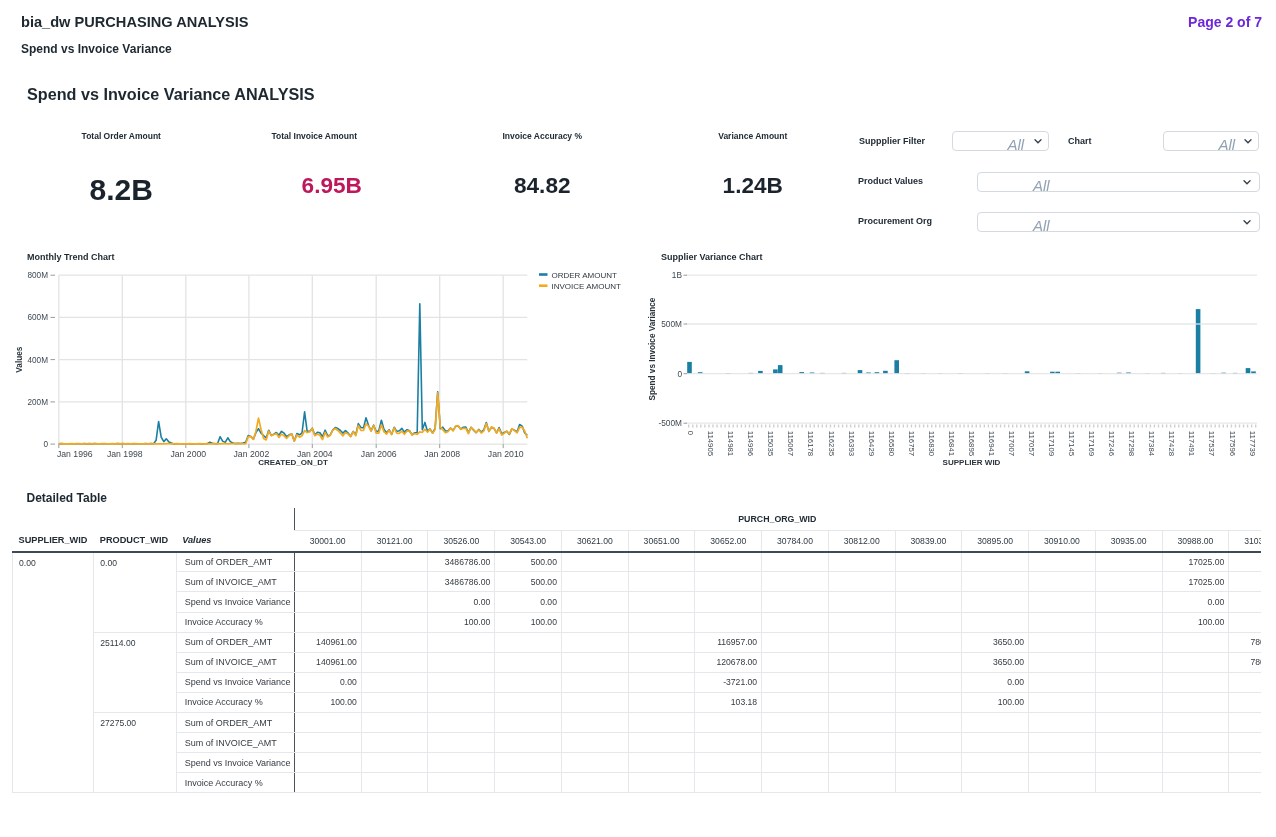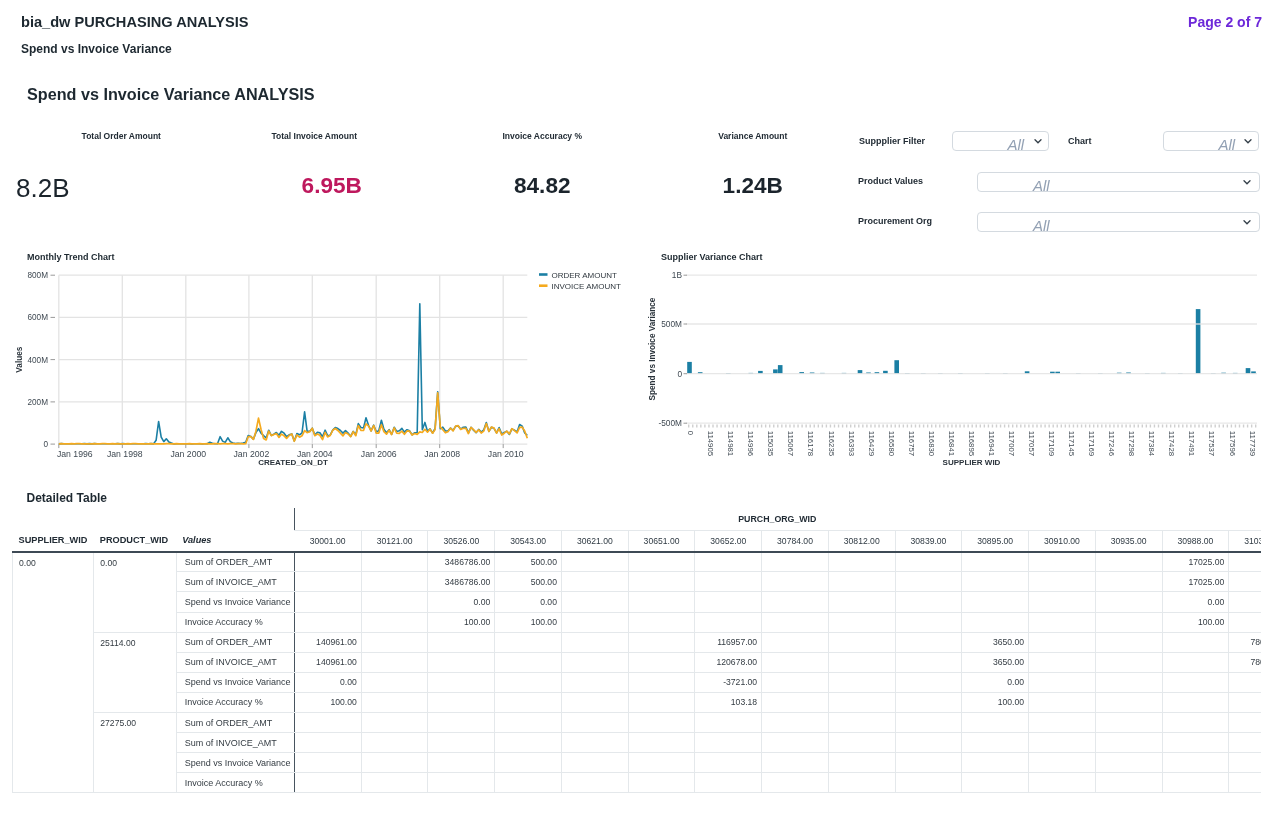--- a/index.html
+++ b/index.html
@@ -29,21 +29,21 @@
 <div class="abs b" style="left:10px; top:14px; font-size:14.6px; color:#1d2830;">bia_dw PURCHASING ANALYSIS</div>
 <div class="abs b" style="right:14px; top:13.5px; font-size:14px; color:#6d28d9;">Page 2 of 7</div>
 <div class="abs b" style="left:10px; top:41.7px; font-size:12px; color:#1d2830;">Spend vs Invoice Variance</div>
 <div class="abs b" style="left:16px; top:85px; font-size:16.2px; color:#1d2830;">Spend vs Invoice Variance ANALYSIS</div>
 
 <div class="abs" style="left:5px; top:0; width:842px;">
   <div style="position:absolute; left:0; width:210.5px; top:131px; text-align:center; font-size:8.5px; font-weight:bold; color:#222c35;">Total Order Amount</div>
   <div style="position:absolute; left:193px; width:210.5px; top:131px; text-align:center; font-size:8.5px; font-weight:bold; color:#222c35;">Total Invoice Amount</div>
   <div style="position:absolute; left:421px; width:210.5px; top:131px; text-align:center; font-size:8.5px; font-weight:bold; color:#222c35;">Invoice Accuracy %</div>
   <div style="position:absolute; left:631.5px; width:210.5px; top:131px; text-align:center; font-size:8.5px; font-weight:bold; color:#222c35;">Variance Amount</div>
-  <div style="position:absolute; left:0; width:210.5px; top:172.5px; font-size:26px; font-weight:normal; color:#1b242c;">8.2B</div>
+  <div style="position:absolute; left:0; width:210.5px; top:172.5px; text-align:center; font-size:30px; font-weight:bold; color:#1b242c;">8.2B</div>
   <div style="position:absolute; left:210.5px; width:210.5px; top:172.5px; text-align:center; font-size:22.6px; font-weight:bold; color:#be185d;">6.95B</div>
   <div style="position:absolute; left:421px; width:210.5px; top:172.5px; text-align:center; font-size:22.6px; font-weight:bold; color:#1b242c;">84.82</div>
   <div style="position:absolute; left:631.5px; width:210.5px; top:172.5px; text-align:center; font-size:22.6px; font-weight:bold; color:#1b242c;">1.24B</div>
 </div>
 
 <div class="flab" style="left:859px; top:135.5px;">Suppplier Filter</div>
 <div class="sel" style="left:951.5px; top:130.5px; width:97.5px;">
   <span class="all">All</span>
   <svg style="right:6px;" width="8" height="5" viewBox="0 0 8 5">
       <path d="M1 0.8 L4 3.8 L7 0.8" fill="none" stroke="#333e48" stroke-width="1.3" stroke-linecap="round"></path>

